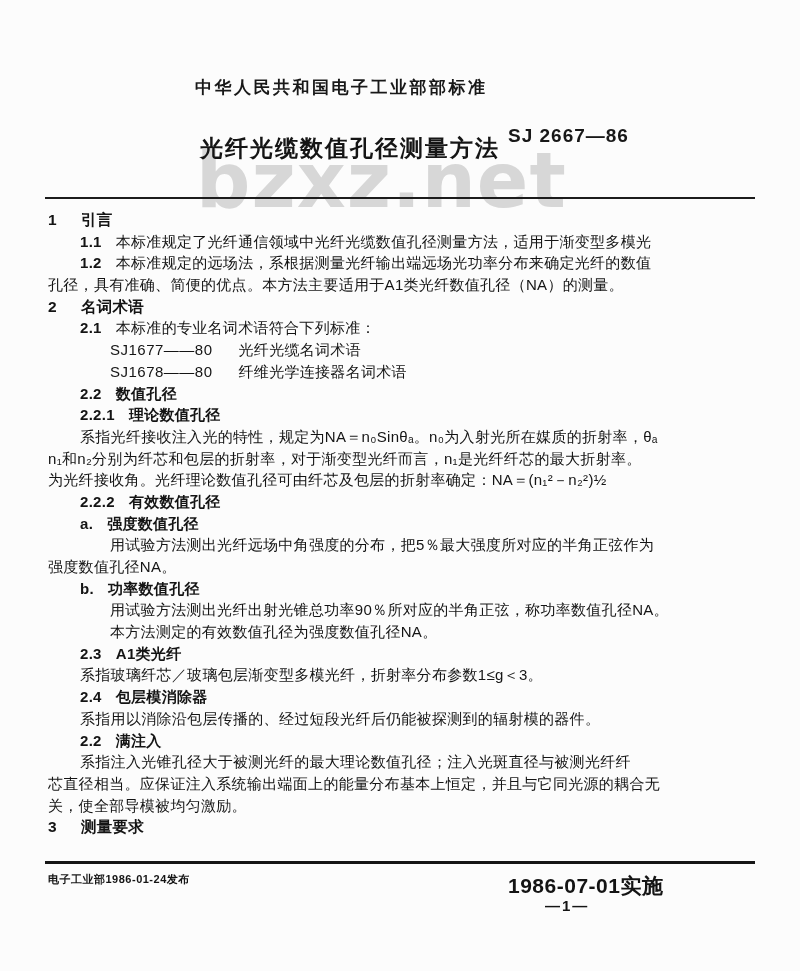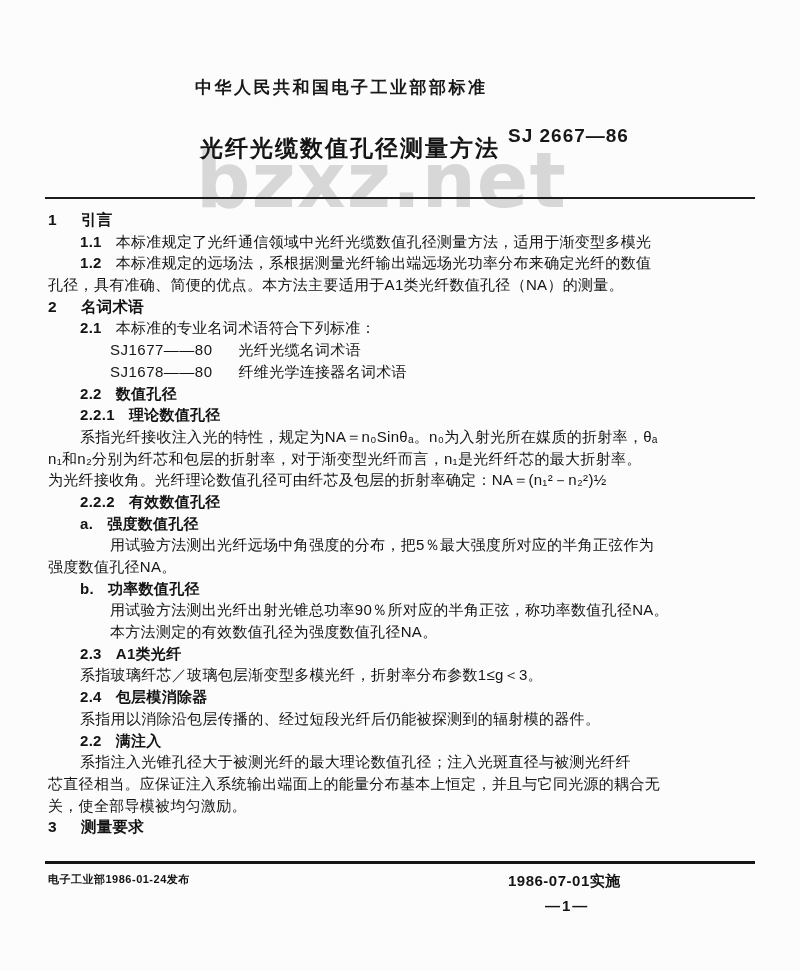--- a/index.html
+++ b/index.html
@@ -62,21 +62,21 @@
     position:absolute; top:861px; left:45px; width:710px; height:3px;
     background:#161616; z-index:2;
   }
   .footer-issued {
     position:absolute; top:872px; left:48px;
     font-size:11px; font-weight:700; letter-spacing:0.5px; z-index:2;
     white-space:nowrap;
   }
   .footer-impl {
     position:absolute; top:872px; left:508px;
-    font-size:15px; font-weight:700; letter-spacing:0.5px; z-index:2;
+    font-size:21px; font-weight:700; letter-spacing:0.5px; z-index:2;
     white-space:nowrap;
   }
   .page-number {
     position:absolute; top:897px; left:545px;
     font-size:15px; font-weight:700; letter-spacing:2px; z-index:2;
     white-space:nowrap;
   }
 </style>
 </head>
 <body>

